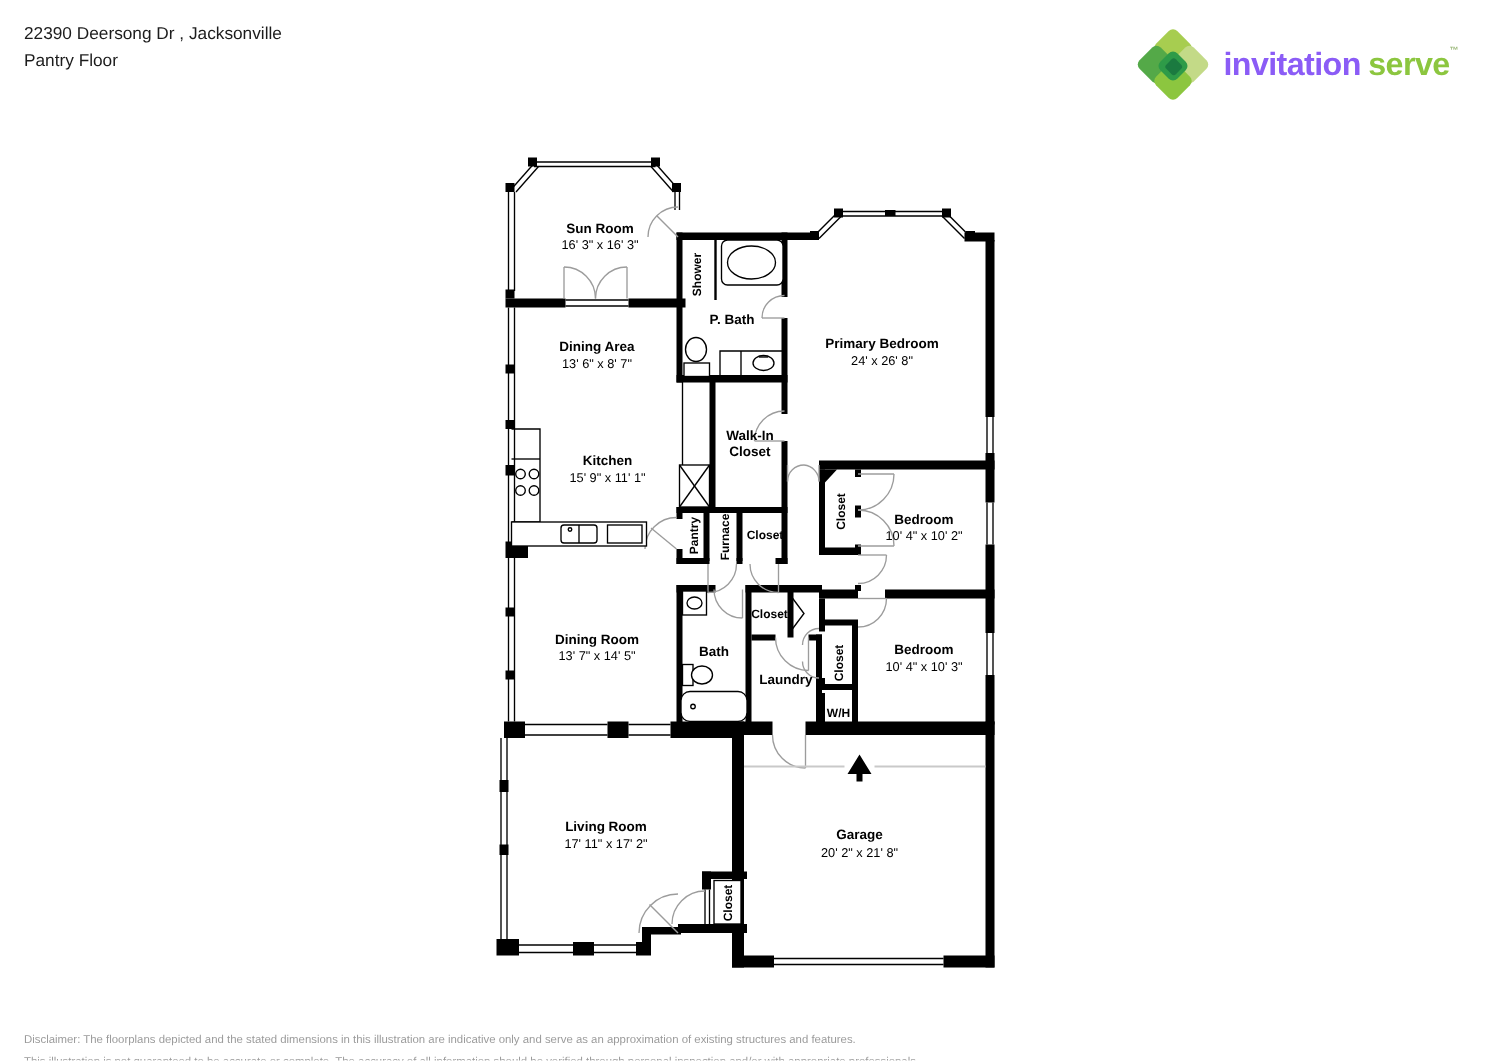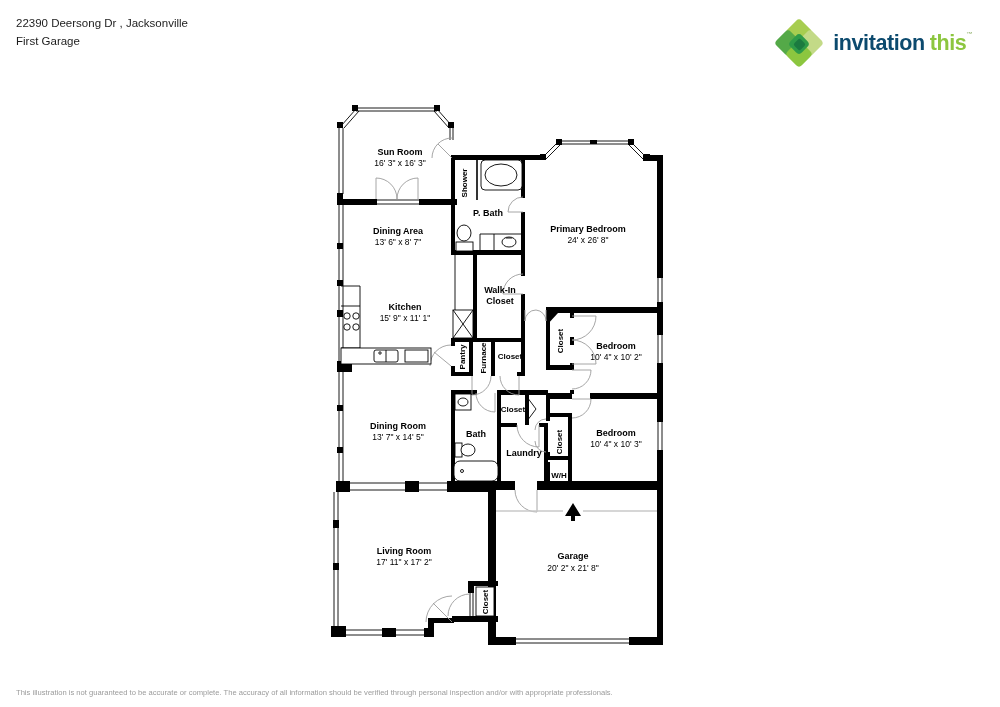--- a/index.html
+++ b/index.html
@@ -9,53 +9,53 @@
   .logo { position:absolute; right:28px; top:20px; display:flex; align-items:center; gap:11px; }
   .dmark { position:relative; width:46px; height:46px; }
   .dmark span { position:absolute; width:20px; height:20px; border-radius:4px; transform:rotate(45deg); }
   .d-n { left:13px; top:2px;  background:#a7cd50; }
   .d-e { left:24px; top:13px; background:#c3da87; }
   .d-w { left:2px;  top:13px; background:#54a948; }
   .d-s { left:13px; top:24px; background:#8cc63f; }
   .d-c { left:15px; top:16px; width:16px !important; height:16px !important; background:#2e9b48; }
   .d-c2{ left:19px; top:20px; width:9px  !important; height:9px  !important; background:#1b7a40; border-radius:2px !important; }
   .word { font-size:21.5px; font-weight:bold; letter-spacing:-0.4px; white-space:nowrap; }
-  .w1 { color:#0c4a6e; }
+  .w1 { color:#8b5cf6; }
   .w2 { color:#8cc63f; margin-left:5px; }
   .tm { font-size:6px; color:#9bb87a; vertical-align:top; }
   .ftr { position:absolute; left:16px; top:686px; width:980px; color:#9b9b9b; font-size:7.6px; line-height:14.5px; white-space:nowrap; }
   svg { position:absolute; left:0; top:0; }
   svg .wall  { fill:#000; }
   svg .tl    { stroke:#000; stroke-width:0.9; fill:none; }
   svg .tl2   { stroke:#000; stroke-width:1.6; fill:none; }
   svg .arc   { stroke:#9c9c9c; stroke-width:0.9; fill:none; }
   svg .fix   { stroke:#000; stroke-width:0.9; fill:#fff; }
   svg .gray  { stroke:#c9c9c9; stroke-width:1.4; fill:none; }
   svg text.nm { font:bold 9px "Liberation Sans",sans-serif; fill:#000; text-anchor:middle; }
   svg text.dm { font:8.5px "Liberation Sans",sans-serif; fill:#000; text-anchor:middle; }
   svg text.sm { font:bold 8px "Liberation Sans",sans-serif; fill:#000; text-anchor:middle; }
 </style>
 </head>
 <body>
 
 <div class="hdr">
   <div>22390 Deersong Dr , Jacksonville</div>
-  <div>First Garage</div>
+  <div>Pantry Floor</div>
 </div>
 
 <div class="logo">
   <div class="dmark">
     <span class="d-n"></span>
       <span class="d-e"></span>
       <span class="d-w"></span>
     <span class="d-s"></span>
       <span class="d-c"></span>
       <span class="d-c2"></span>
   </div>
-  <div class="word"><span class="w1">invitation</span><span class="w2">this</span><span class="tm">™</span></div>
+  <div class="word"><span class="w1">invitation</span><span class="w2">serve</span><span class="tm">™</span></div>
 </div>
 
 <svg width="1000" height="707" viewBox="0 0 1000 707">
 
   <g class="wall">
 
     <rect x="451" y="155" width="92" height="5"></rect>
     <rect x="451" y="155" width="4" height="100"></rect>
     <rect x="451" y="250" width="74" height="5"></rect>
     <rect x="521" y="155" width="4" height="43"></rect>
@@ -344,14 +344,15 @@
     <text class="dm" x="404" y="565">17' 11" x 17' 2"</text>
 
     <text class="nm" x="573" y="559">Garage</text>
     <text class="dm" x="573" y="571">20' 2" x 21' 8"</text>
 
     <text class="sm" x="485" y="605" transform="rotate(-90 485 602)">Closet</text>
   </g>
 </svg>
 
 <div class="ftr">
+  <div>Disclaimer: The floorplans depicted and the stated dimensions in this illustration are indicative only and serve as an approximation of existing structures and features.</div>
   <div>This illustration is not guaranteed to be accurate or complete. The accuracy of all information should be verified through personal inspection and/or with appropriate professionals.</div>
 </div>
 
 </body></html>

